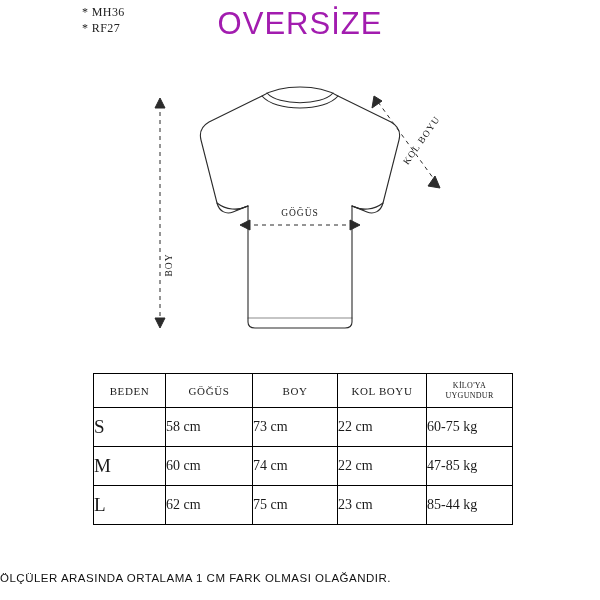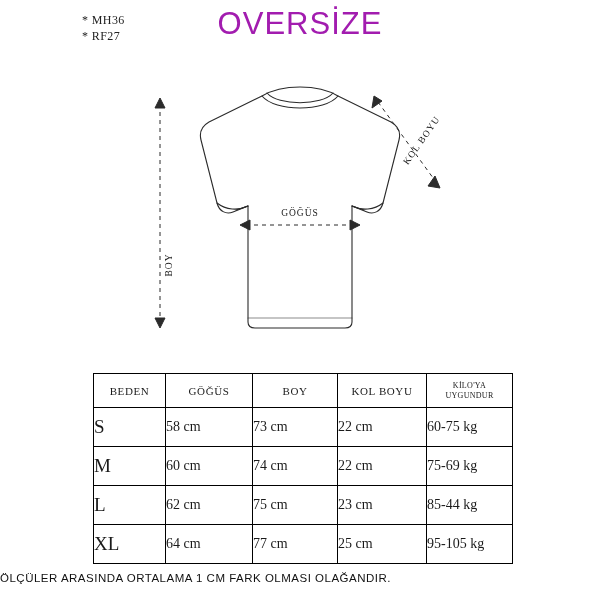--- a/index.html
+++ b/index.html
@@ -13,21 +13,21 @@
     font-family: "Liberation Serif", serif;
     color: #1a1a1a;
     overflow: hidden;
     position: relative;
   }
 
   
   .codes {
     position: absolute;
     left: 82px;
-    top: 12px;
+    top: 4px;
     font-family: "Liberation Serif", serif;
     font-size: 12px;
     line-height: 16px;
     letter-spacing: 0.4px;
     color: #222;
   }
   .title {
     position: absolute;
     left: 0;
     right: 0;
@@ -194,32 +194,25 @@
       <td>58 cm</td>
       <td>73 cm</td>
       <td>22  cm</td>
       <td>60-75 kg</td>
     </tr>
     <tr>
       <td class="sizecol">M</td>
       <td>60 cm</td>
       <td>74 cm</td>
       <td>22 cm</td>
-      <td>75-69 kg</td>
+      <td>47-85 kg</td>
     </tr>
     <tr>
       <td class="sizecol">L</td>
       <td>62 cm</td>
       <td>75 cm</td>
       <td>23 cm</td>
       <td>85-44 kg</td>
     </tr>
-    <tr>
-      <td class="sizecol">XL</td>
-      <td>64 cm</td>
-      <td>77 cm</td>
-      <td>25 cm</td>
-      <td>95-105 kg</td>
-    </tr>
   </tbody>
 </table>
 
 <div class="footnote">ÖLÇÜLER ARASINDA ORTALAMA 1 CM FARK OLMASI OLAĞANDIR.</div>
 
 </body></html>

